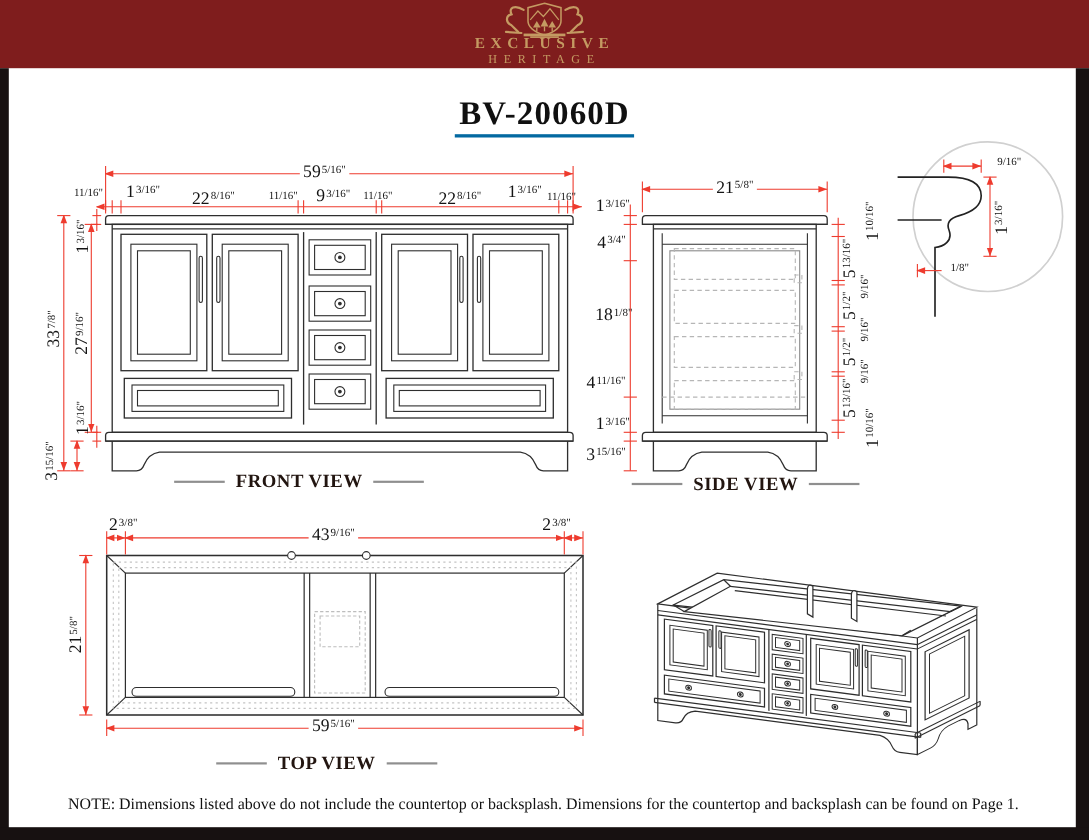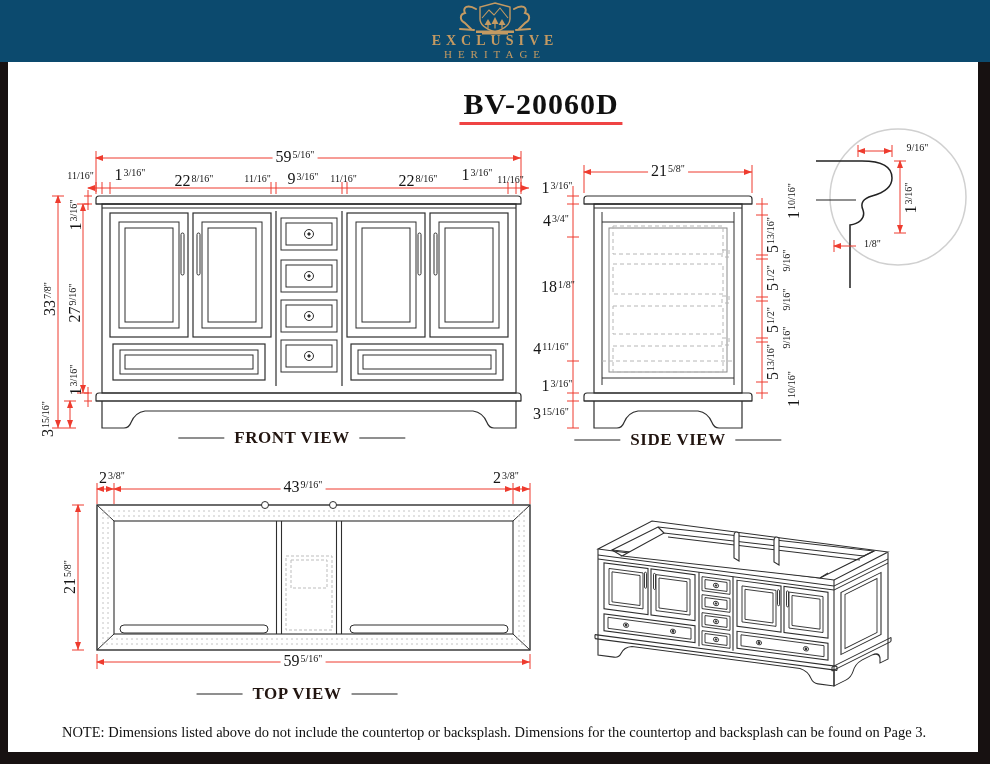--- a/index.html
+++ b/index.html
@@ -1,27 +1,27 @@
 <!DOCTYPE html>
 <html><head>
 <meta charset="utf-8">
 <style>
   html,body{margin:0;padding:0;background:#ffffff;}
   .page{position:relative;width:990px;height:764px;background:#ffffff;overflow:hidden;font-family:"Liberation Serif",serif;}
   
-  .hdr{position:absolute;left:0;top:0;width:990px;height:62px;background:#0c4a6e;}
+  .hdr{position:absolute;left:0;top:0;width:990px;height:62px;background:#7f1d1d;}
   .frame-left{position:absolute;left:0;top:62px;width:8px;height:702px;background:#171111;}
   .frame-right{position:absolute;left:978px;top:62px;width:12px;height:702px;background:#171111;}
   .frame-bottom{position:absolute;left:0;top:752px;width:990px;height:12px;background:#171111;}
   
   .brand1{position:absolute;top:33px;left:50%;transform:translateX(-50%);color:#c49a62;font-size:14px;font-weight:bold;letter-spacing:5px;white-space:nowrap;}
   .brand2{position:absolute;top:48px;left:50%;transform:translateX(-50%);color:#c49a62;font-size:11px;font-weight:normal;letter-spacing:6px;white-space:nowrap;}
   .crest{position:absolute;top:1px;left:50%;transform:translateX(-50%);}
   
-  .title{position:absolute;left:495px;top:106px;transform:translate(-50%,-50%);font-size:30px;font-weight:bold;color:#101010;border-bottom:3px solid #ef4444;padding:0 4px 1px;letter-spacing:1px;white-space:nowrap;margin-left:46px;}
+  .title{position:absolute;left:495px;top:106px;transform:translate(-50%,-50%);font-size:30px;font-weight:bold;color:#101010;border-bottom:3px solid #0369a1;padding:0 4px 1px;letter-spacing:1px;white-space:nowrap;}
   
   .dim{position:absolute;transform:translate(-50%,-50%);white-space:nowrap;color:#141414;line-height:1;}
   .dim .dw{font-size:16px;}
   .dim .df{font-size:10px;position:relative;top:-4px;margin-left:1px;}
   .dim.rot{transform:translate(-50%,-50%) rotate(-90deg);}
   .dim.onl{background:#ffffff;padding:0 3px;}
   
   .view-label{position:absolute;transform:translate(-50%,-50%);display:flex;align-items:center;gap:10px;}
   .view-label .dash{width:46px;height:0;border-top:2px solid #8f8f8f;}
   .view-label .vtext{font-size:17px;font-weight:bold;color:#221510;letter-spacing:.5px;white-space:nowrap;}
@@ -394,30 +394,30 @@
   <div class="dim" style="left:917px;top:150px"><span class="dw"></span><span class="df">9/16"</span></div>
   <div class="dim rot" style="left:911px;top:198px"><span class="dw">1</span><span class="df">3/16"</span></div>
   <div class="dim" style="left:872px;top:246px"><span class="dw"></span><span class="df">1/8"</span></div>
 
   <div class="dim" style="left:112px;top:478px"><span class="dw">2</span><span class="df">3/8"</span></div>
   <div class="dim onl" style="left:303px;top:487px"><span class="dw">43</span><span class="df">9/16"</span></div>
   <div class="dim" style="left:506px;top:478px"><span class="dw">2</span><span class="df">3/8"</span></div>
   <div class="dim rot" style="left:70px;top:577px"><span class="dw">21</span><span class="df">5/8"</span></div>
   <div class="dim onl" style="left:303px;top:661px"><span class="dw">59</span><span class="df">5/16"</span></div>
 
-  <div class="view-label" style="left:292px;top:438px">
+  <div class="view-label" style="left:272px;top:438px">
     <span class="dash"></span>
     <span class="vtext">FRONT VIEW</span>
     <span class="dash"></span>
   </div>
   <div class="view-label" style="left:297px;top:694px">
     <span class="dash"></span>
     <span class="vtext">TOP VIEW</span>
     <span class="dash"></span>
   </div>
   <div class="view-label" style="left:678px;top:440px">
     <span class="dash"></span>
     <span class="vtext">SIDE VIEW</span>
     <span class="dash"></span>
   </div>
 
-  <div class="note">NOTE: Dimensions listed above do not include the countertop or backsplash. Dimensions for the countertop and backsplash can be found on Page 3.</div>
+  <div class="note">NOTE: Dimensions listed above do not include the countertop or backsplash. Dimensions for the countertop and backsplash can be found on Page 1.</div>
 </div>
 
 </body></html>

